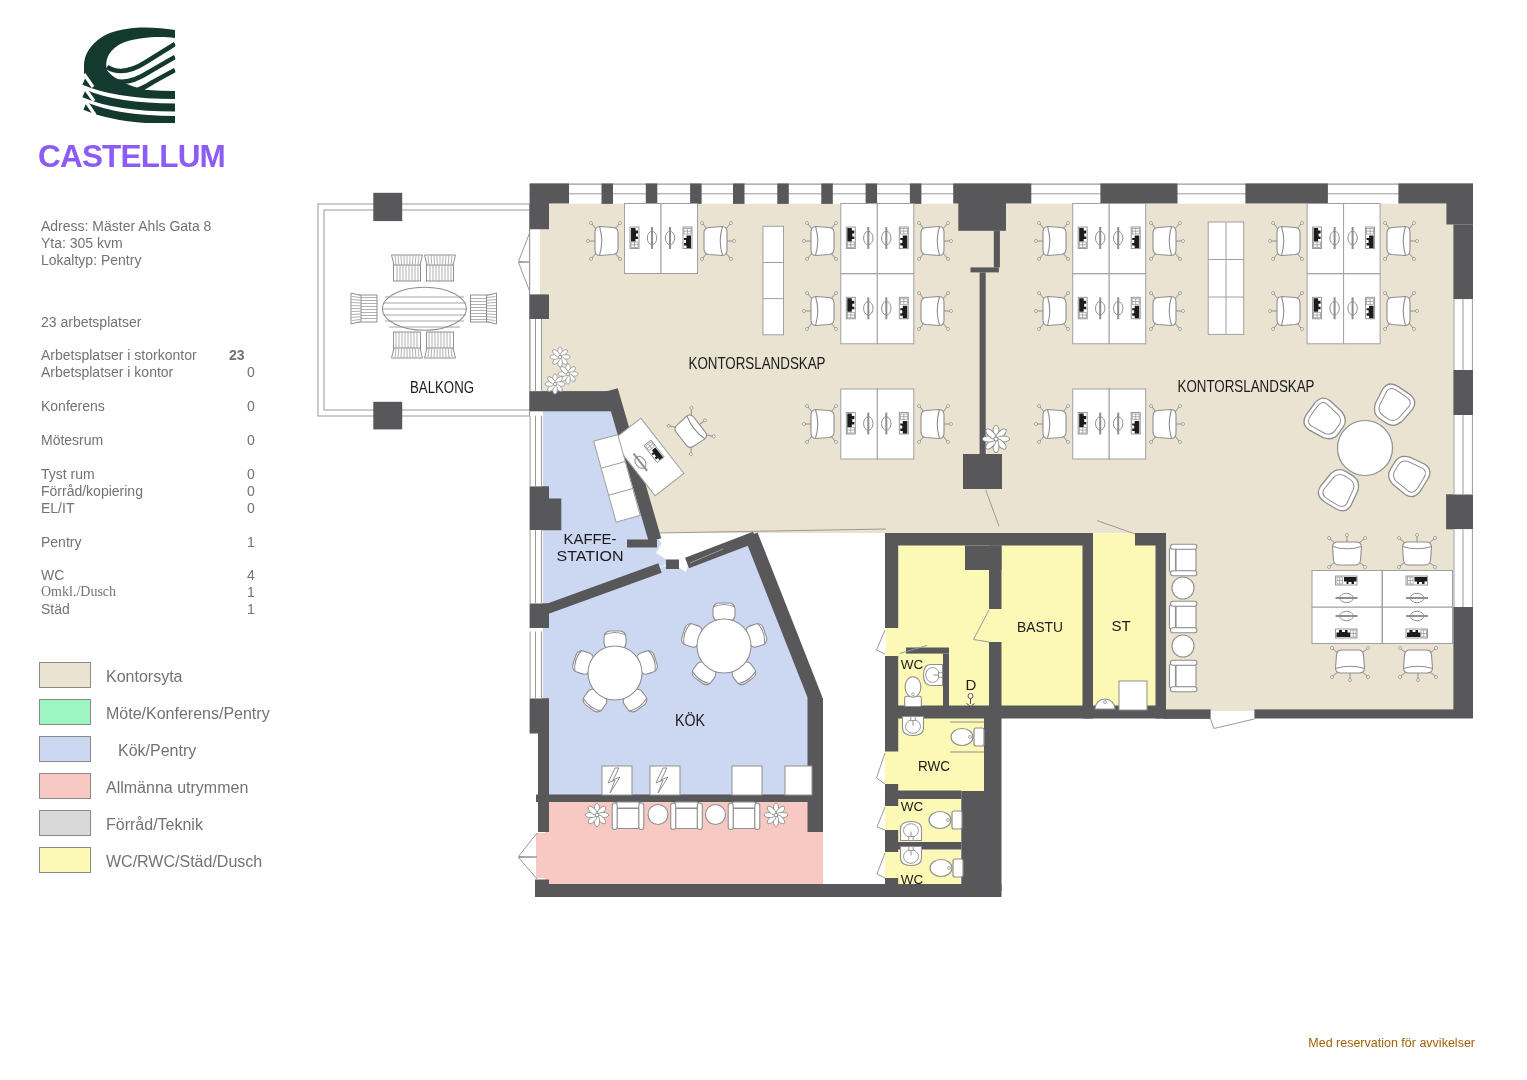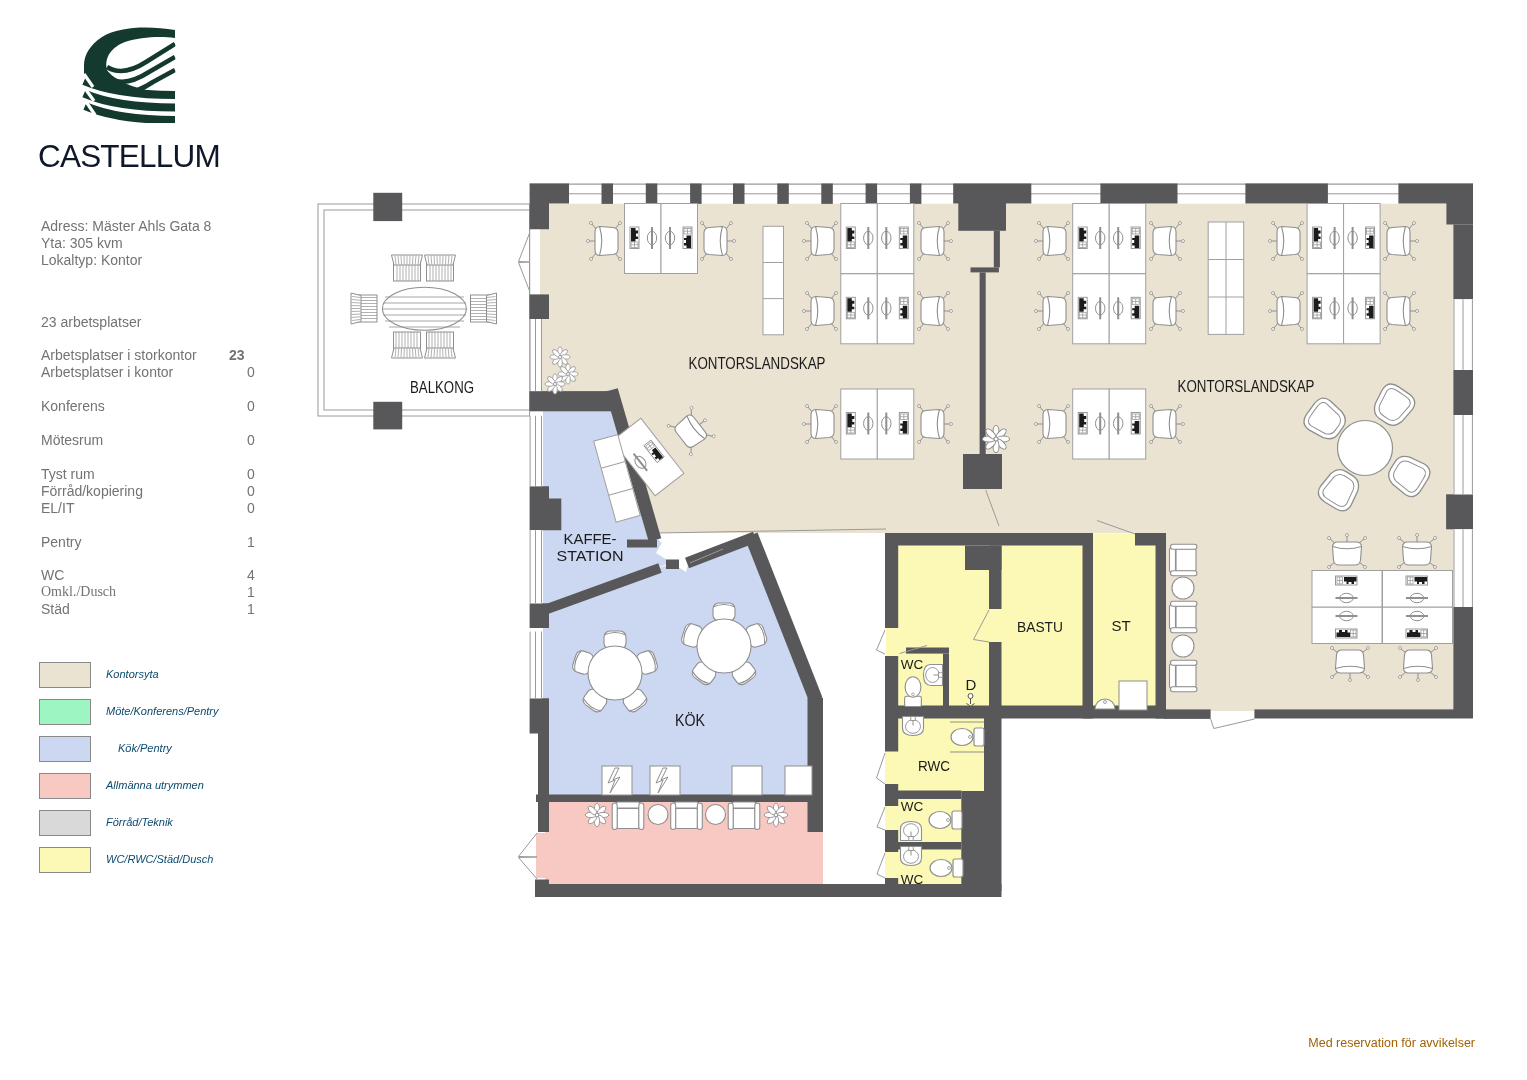--- a/index.html
+++ b/index.html
@@ -1,19 +1,19 @@
 <!DOCTYPE html>
 <html><head>
 <meta charset="utf-8">
 <style>
   html,body{margin:0;padding:0;}
   body{width:1527px;height:1080px;background:#ffffff;font-family:"Liberation Sans",sans-serif;position:relative;overflow:hidden;}
   .abs{position:absolute;}
   .t{font-size:14px;color:#737373;white-space:nowrap;}
-  .leg{font-size:11px;color:#0c4a6e;white-space:nowrap;font-style:italic;}
+  .leg{font-size:16px;color:#737373;white-space:nowrap;}
 </style>
 </head>
 <body>
 
 <svg class="abs" style="left:80px;top:25px;" width="96" height="100" viewBox="0 0 96 100">
   <clipPath id="lc">
       <rect x="0" y="0" width="95.4" height="98"></rect>
     </clipPath>
   <g clip-path="url(#lc)">
     <path d="M 95 5 C 70 1 40 1 22 12 C 10 20 4 30 4 40 L 4 52 C 18 62 40 67 58 67 L 71 66 C 50 62 33 54 27 45 C 24 32 32 22 45 17 C 60 12 80 11 95 13 Z" fill="#14392e"></path>
@@ -28,25 +28,25 @@
       <path d="M 5 81 C 26 90 56 95 95 95"></path>
     </g>
     <g stroke="#fff" stroke-width="3.2" fill="none">
       <path d="M 4 49 L 13 62"></path>
       <path d="M 4 62 L 14 76"></path>
       <path d="M 5 75 L 15 90"></path>
     </g>
   </g>
 </svg>
 
-<div class="abs" style="left:38px;top:141px;font-size:31.5px;line-height:1;font-weight:normal;letter-spacing:-0.8px;color:#0f172a;">CASTELLUM</div>
+<div class="abs" style="left:38px;top:141px;font-size:31.5px;line-height:1;font-weight:bold;letter-spacing:-0.8px;color:#8b5cf6;">CASTELLUM</div>
 
 <div class="abs t" style="left:41px;top:218px;">Adress: Mäster Ahls Gata 8</div>
 <div class="abs t" style="left:41px;top:235px;">Yta: 305 kvm</div>
-<div class="abs t" style="left:41px;top:252px;">Lokaltyp: Kontor</div>
+<div class="abs t" style="left:41px;top:252px;">Lokaltyp: Pentry</div>
 
 <div class="abs t" style="left:41px;top:314px;">23 arbetsplatser</div>
 <div class="abs t" style="left:41px;top:347px;">Arbetsplatser i storkontor</div>
 <div class="abs t" style="left:229px;top:347px;font-weight:bold;">23</div>
 <div class="abs t" style="left:41px;top:363.5px;">Arbetsplatser i kontor</div>
 <div class="abs t" style="left:247px;top:363.5px;">0</div>
 <div class="abs t" style="left:41px;top:397.5px;">Konferens</div>
 <div class="abs t" style="left:247px;top:397.5px;">0</div>
 <div class="abs t" style="left:41px;top:431.5px;">Mötesrum</div>
 <div class="abs t" style="left:247px;top:431.5px;">0</div>

